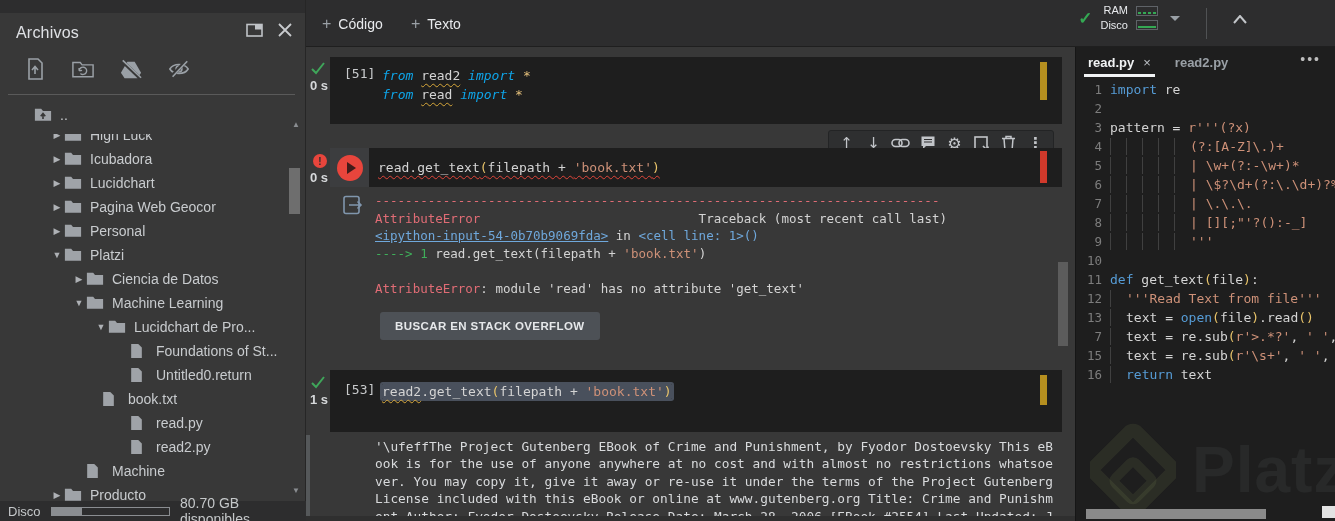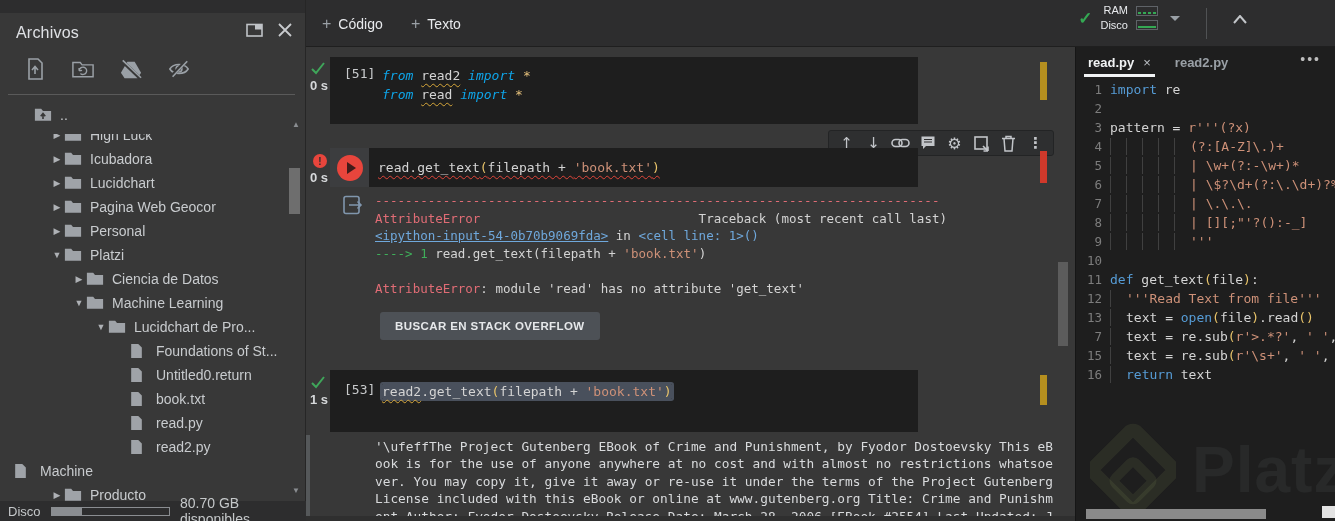--- a/index.html
+++ b/index.html
@@ -49,21 +49,21 @@
     font-size:8px; color:#8a8d91; }
   .disk-row{ position:absolute; left:0; bottom:0; width:306px; height:20px; background:#2d2d2e;
     display:flex; align-items:center; color:#c5c8ca; font-size:13px; }
   .disk-label{ margin-left:8px; }
   .disk-bar{ margin-left:10px; width:126px; height:9px; border:1px solid #8a8d91; position:relative; }
   .disk-fill{ position:absolute; left:0; top:0; bottom:0; background:#8a8d91; }
   .disk-avail{ margin-left:10px; font-size:14px; }
 
   
   .notebook{ position:absolute; left:306px; top:47px; width:769px; height:474px; background:#383838; }
-  .cell{ position:absolute; left:24px; width:588px; background:#1e1e1e; }
+  .cell{ position:absolute; left:24px; width:732px; background:#1e1e1e; }
   .mono{ font-family:"DejaVu Sans Mono", monospace; }
   .exec-label{ position:absolute; font-size:13px; color:#c8cacc; }
   .code-block{ position:absolute; font-size:13px; line-height:19px; white-space:pre; }
   .tk{ white-space:pre; }
   .tk-kw{ color:#0ea5e9;font-style:italic; } .tk-kw2{ color:#569cd6; } .tk-str{ color:#ce9178; }
   .tk-op{ color:#e5c07b; } .tk-pl{ color:#d4d4d4; } .tk-err{ color:#e06c75; }
   .tk-grn{ color:#3fae5a; } .tk-lnk{ color:#6fa8dc; } .tk-par{ color:#e9c46a; }
   .u-y{ text-decoration:underline wavy #d6a73a; text-decoration-thickness:1px; text-underline-offset:3px; }
   .u-r{ text-decoration:underline wavy #e0453a; text-decoration-thickness:1px; text-underline-offset:3px; }
   .u-line{ text-decoration:underline; }
@@ -305,21 +305,21 @@
         </div>
         <div class="tree-row" style="top: 268px; padding-left: 116px;">
           <span class="arrow"></span>
           <span class="t-icon">
             <svg width="13" height="16" viewBox="0 0 14 18">
               <path d="M1 1 h8 l4 4 v12 h-12 z" fill="#9fa3a8"></path>
             </svg>
           </span>
           <span>Untitled0.return</span>
         </div>
-        <div class="tree-row" style="top: 292px; padding-left: 116px; justify-content: space-between;">
+        <div class="tree-row" style="top: 292px; padding-left: 88px; justify-content: space-between;">
           <span class="arrow"></span>
           <span class="t-icon">
             <svg width="13" height="16" viewBox="0 0 14 18">
               <path d="M1 1 h8 l4 4 v12 h-12 z" fill="#9fa3a8"></path>
             </svg>
           </span>
           <span>book.txt</span>
         </div>
         <div class="tree-row" style="top: 316px; padding-left: 116px;">
           <span class="arrow"></span>
@@ -332,21 +332,21 @@
         </div>
         <div class="tree-row" style="top: 340px; padding-left: 116px;">
           <span class="arrow"></span>
           <span class="t-icon">
             <svg width="13" height="16" viewBox="0 0 14 18">
               <path d="M1 1 h8 l4 4 v12 h-12 z" fill="#9fa3a8"></path>
             </svg>
           </span>
           <span>read2.py</span>
         </div>
-        <div class="tree-row" style="top: 364px; ">
+        <div class="tree-row" style="top: 364px; padding-left: 72px;">
           <span class="arrow"></span>
           <span class="t-icon">
             <svg width="13" height="16" viewBox="0 0 14 18">
               <path d="M1 1 h8 l4 4 v12 h-12 z" fill="#9fa3a8"></path>
             </svg>
           </span>
           <span>Machine</span>
         </div>
         <div class="tree-row" style="top: 388px; padding-left: 50px;">
           <span class="arrow">▶</span>

